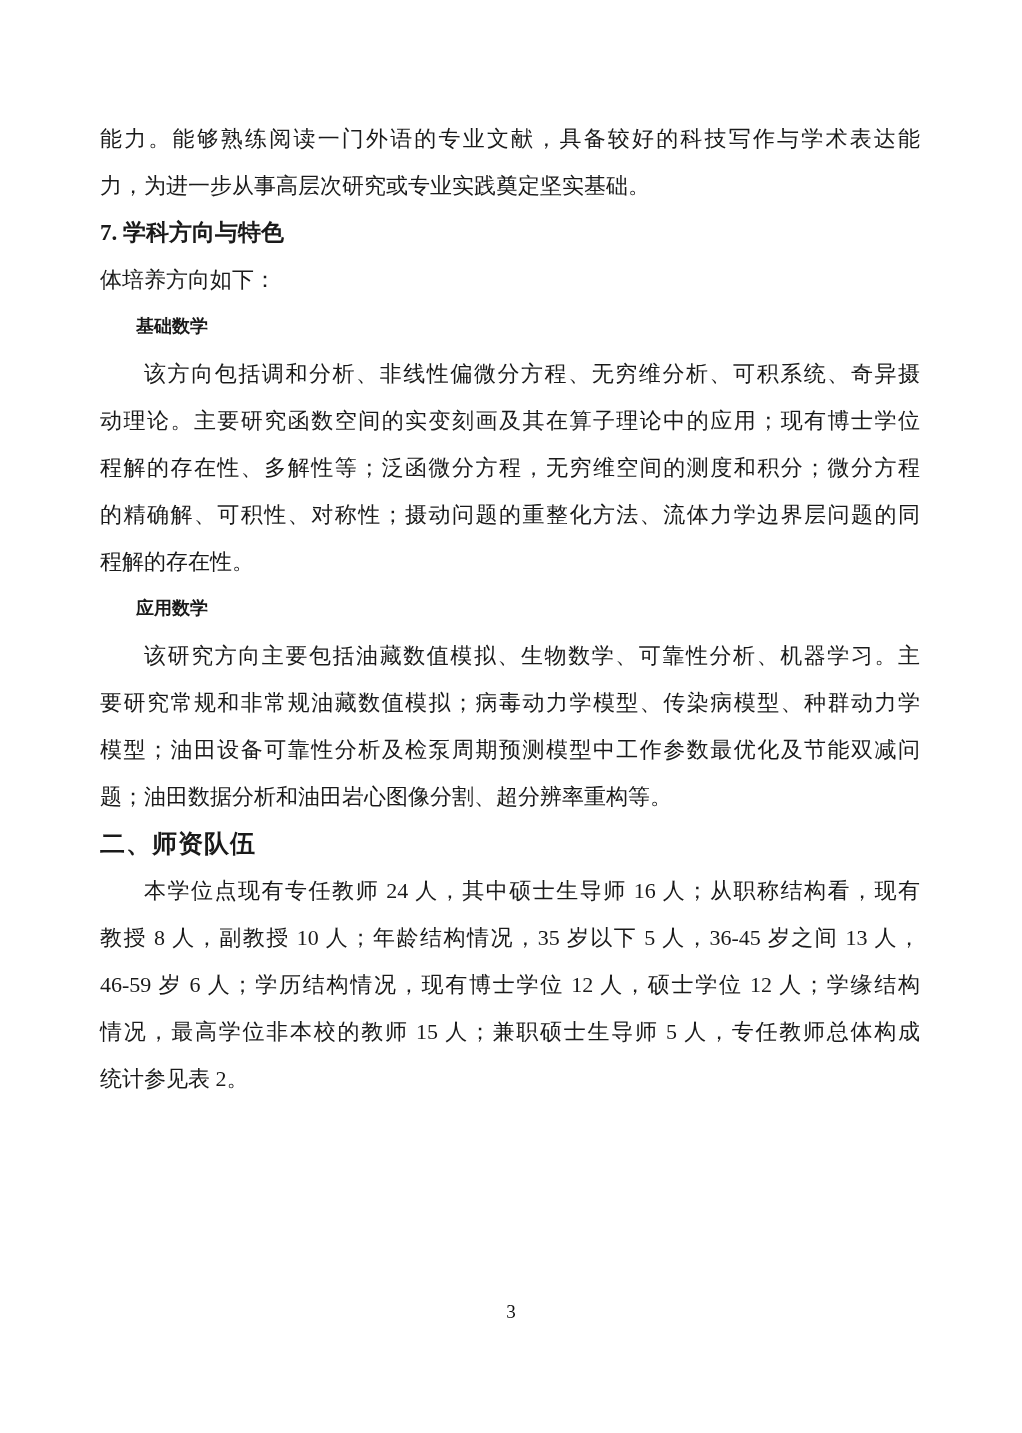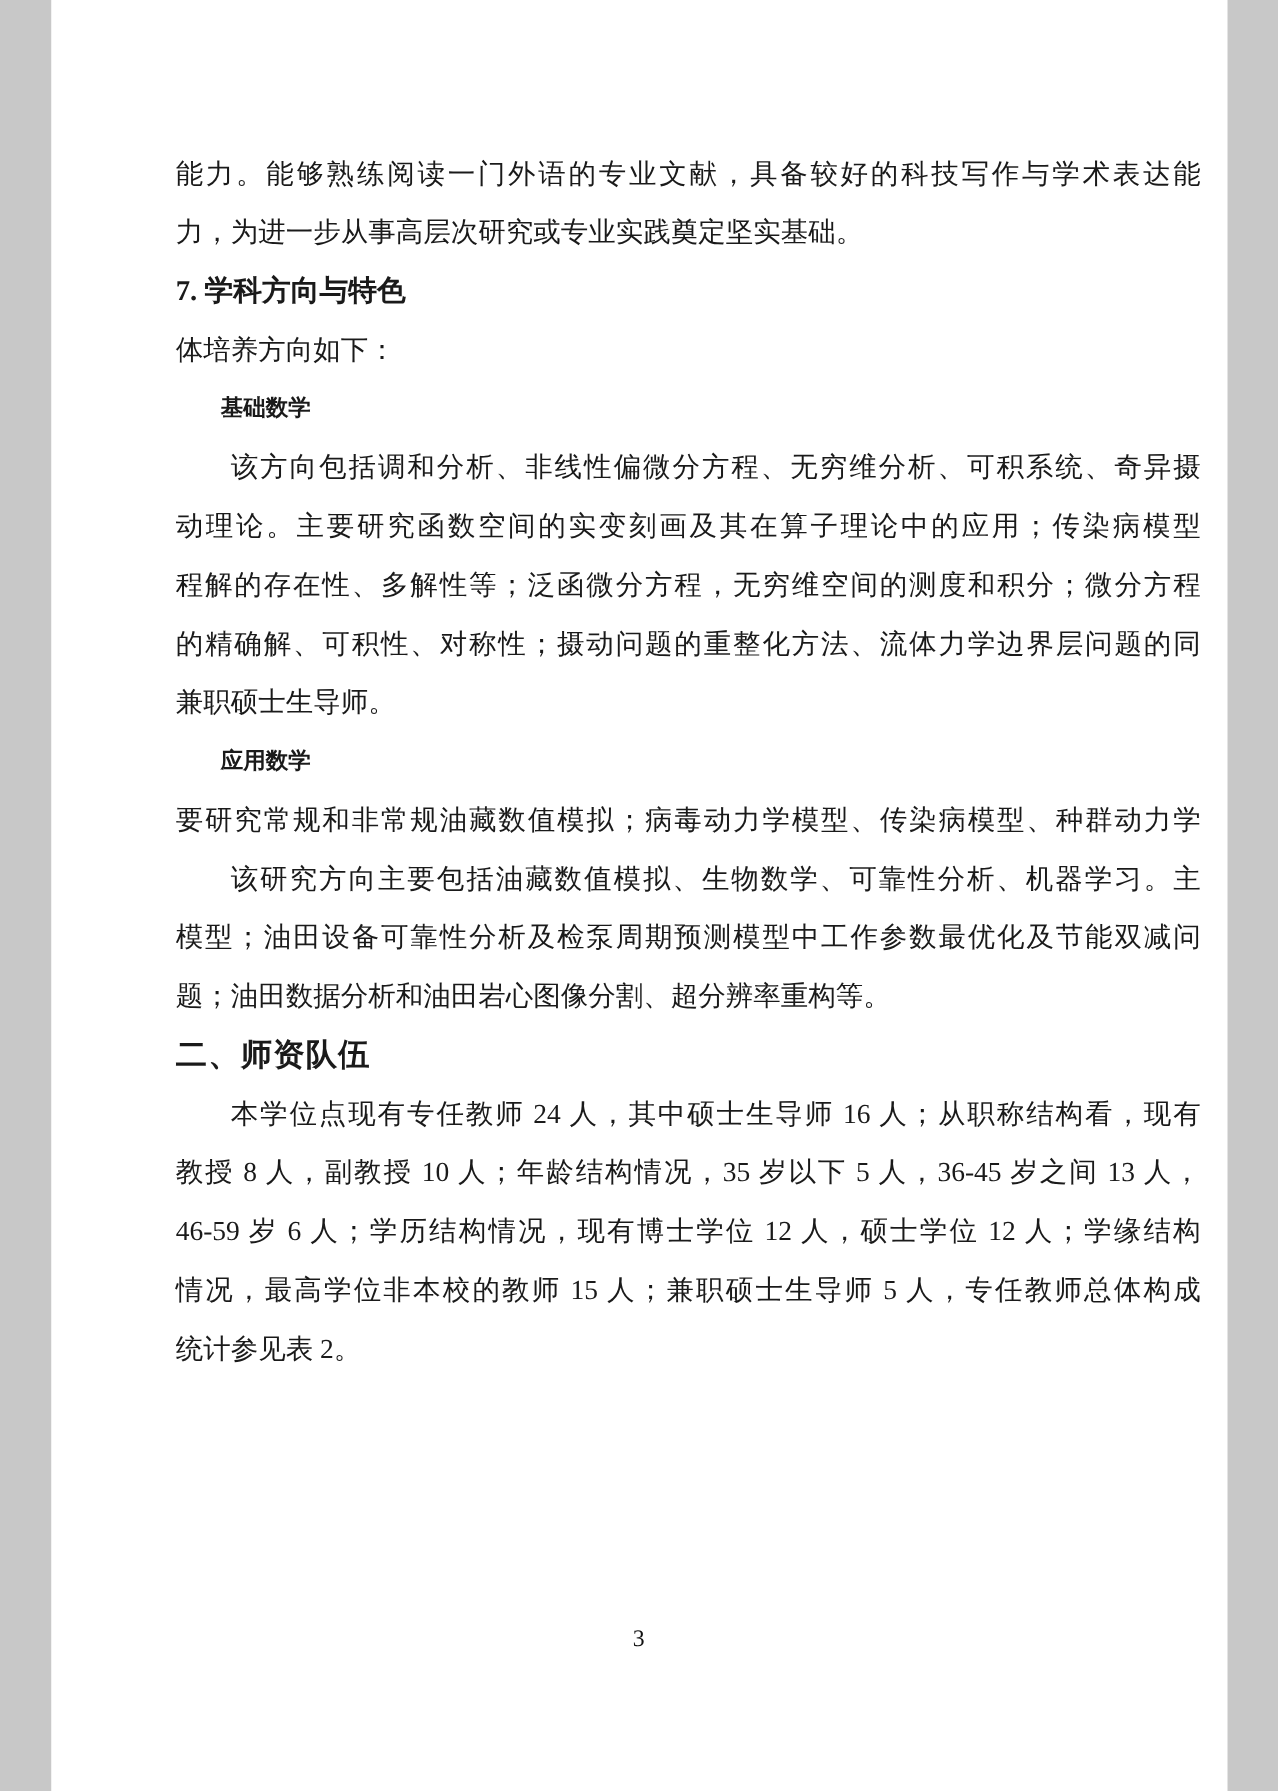--- a/index.html
+++ b/index.html
@@ -1,19 +1,19 @@
 <!DOCTYPE html>
 <html><head>
 <meta charset="utf-8">
 <style>
   html, body { margin: 0; padding: 0; }
   body { background: #c8c8c8; font-family: "Liberation Serif", serif; }
   .page {
     position: relative;
-    width: 941px;
+    width: 1022px;
     height: 1433px;
     margin: 0 auto;
     background: #ffffff;
     color: #1a1a1a;
     overflow: hidden;
   }
   .content {
     position: absolute;
     left: 100px;
     top: 115px;
@@ -75,31 +75,31 @@
     <div class="heading">7. 学科方向与特色</div>
 
     <div>
       <div class="line">体培养方向如下：</div>
     </div>
 
     <div class="subheading">基础数学</div>
 
     <div>
       <div class="line fill indent">该方向包括调和分析、非线性偏微分方程、无穷维分析、可积系统、奇异摄</div>
-      <div class="line fill">动理论。主要研究函数空间的实变刻画及其在算子理论中的应用；传染病模型</div>
+      <div class="line fill">动理论。主要研究函数空间的实变刻画及其在算子理论中的应用；现有博士学位</div>
       <div class="line fill">程解的存在性、多解性等；泛函微分方程，无穷维空间的测度和积分；微分方程</div>
       <div class="line fill">的精确解、可积性、对称性；摄动问题的重整化方法、流体力学边界层问题的同</div>
-      <div class="line">兼职硕士生导师。</div>
+      <div class="line">程解的存在性。</div>
     </div>
 
     <div class="subheading">应用数学</div>
 
     <div>
+      <div class="line fill indent">该研究方向主要包括油藏数值模拟、生物数学、可靠性分析、机器学习。主</div>
       <div class="line fill">要研究常规和非常规油藏数值模拟；病毒动力学模型、传染病模型、种群动力学</div>
-      <div class="line fill indent">该研究方向主要包括油藏数值模拟、生物数学、可靠性分析、机器学习。主</div>
       <div class="line fill">模型；油田设备可靠性分析及检泵周期预测模型中工作参数最优化及节能双减问</div>
       <div class="line">题；油田数据分析和油田岩心图像分割、超分辨率重构等。</div>
     </div>
 
     <div class="section-heading">二、师资队伍</div>
 
     <div>
       <div class="line fill indent">本学位点现有专任教师 24 人，其中硕士生导师 16 人；从职称结构看，现有</div>
       <div class="line fill">教授 8 人，副教授 10 人；年龄结构情况，35 岁以下 5 人，36-45 岁之间 13 人，</div>
       <div class="line fill">46-59 岁 6 人；学历结构情况，现有博士学位 12 人，硕士学位 12 人；学缘结构</div>

